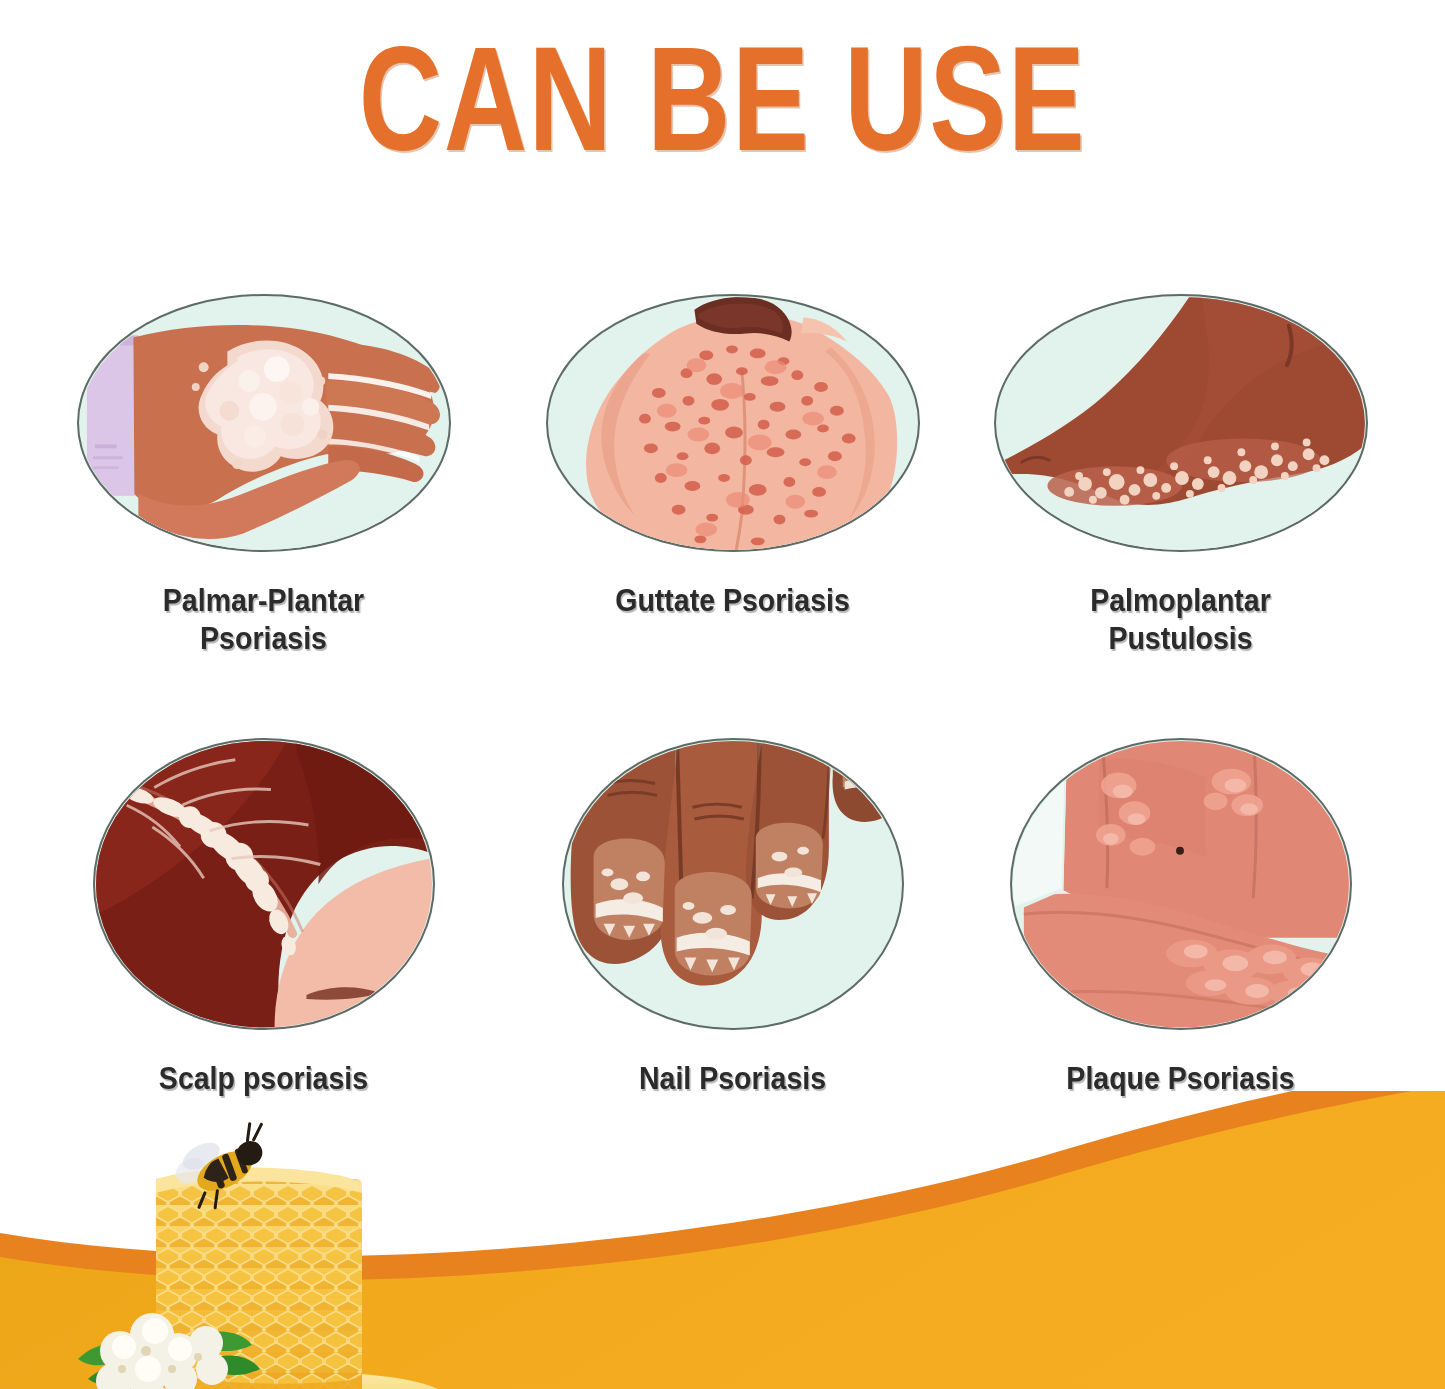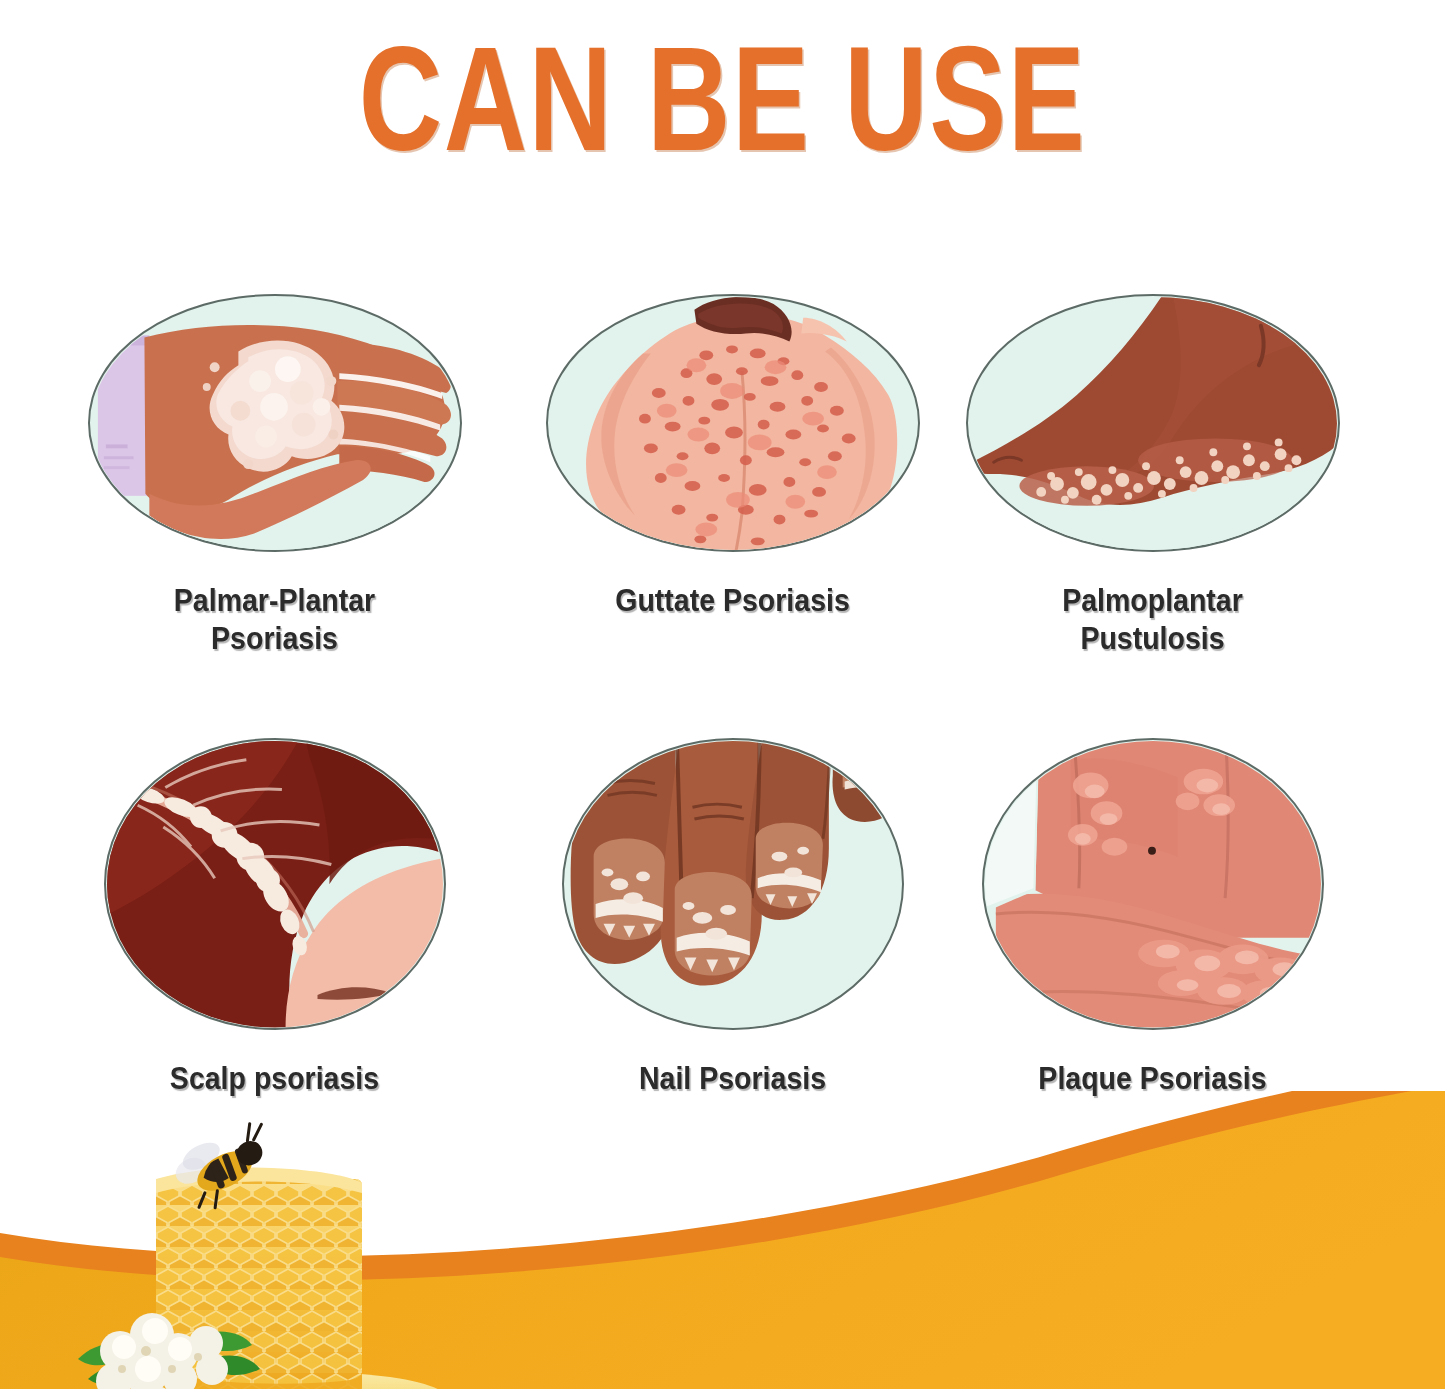--- a/index.html
+++ b/index.html
@@ -16,23 +16,23 @@
     transform:scaleX(0.78);transform-origin:50% 50%;
     white-space:nowrap;
     text-shadow:2px 2px 0 rgba(180,90,30,0.35);
     -webkit-font-smoothing:antialiased;
   }
 
   
   .grid{position:absolute;left:0;top:258px;width:1445px;}
   .row{position:relative;width:1445px;height:448px;}
   .cell{position:absolute;width:481px;top:0;height:448px;}
-  .cell.c0{left:34px;}
+  .cell.c0{left:23px;}
   .cell.c1{left:492px;}
-  .cell.c2{left:912px;}
+  .cell.c2{left:940px;}
 
   .oval{
     position:absolute;left:50%;top:4px;
     width:374px;height:258px;margin-left:-187px;
     border-radius:50%;
     background:#E2F2EC;
     border:2px solid #5d6b66;
     overflow:hidden;
     box-sizing:border-box;
   }

